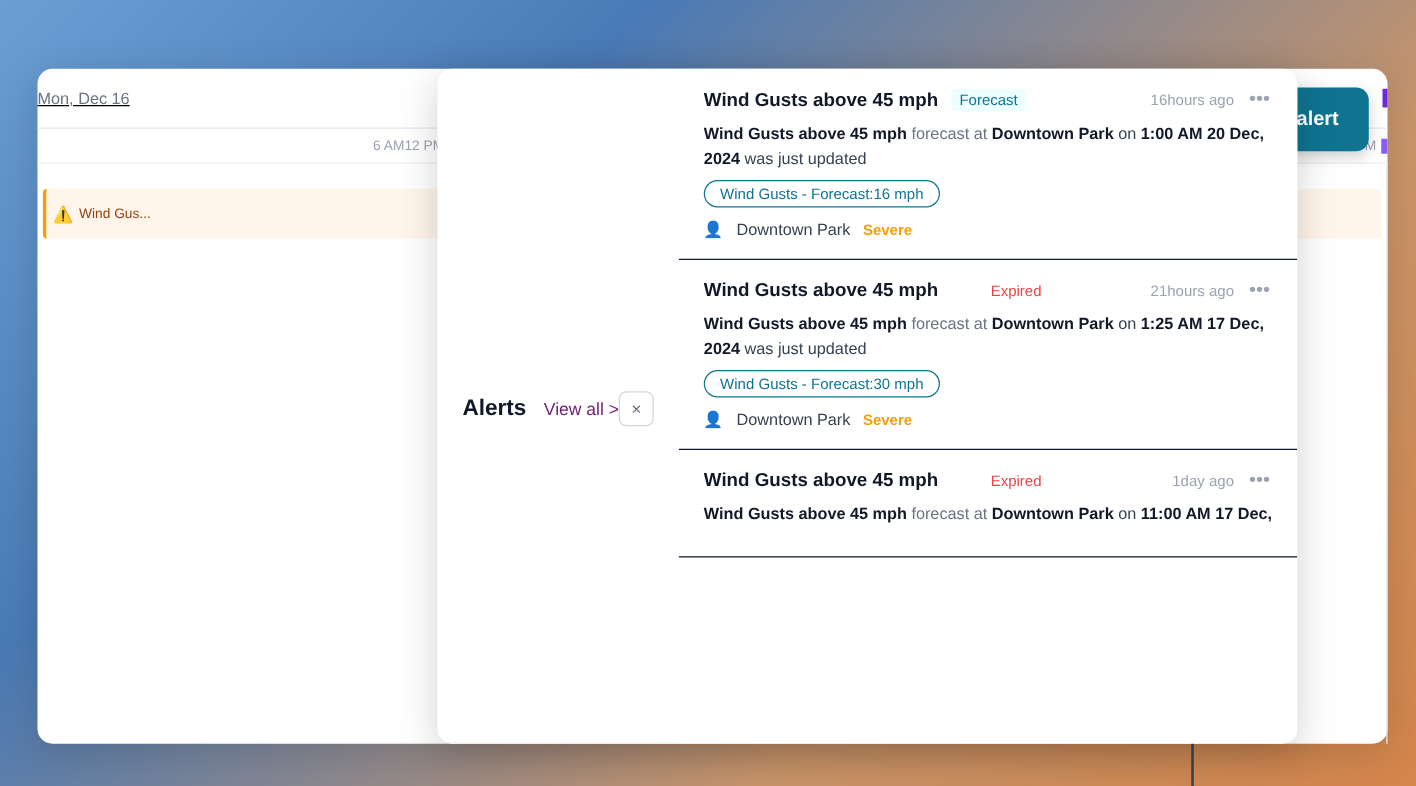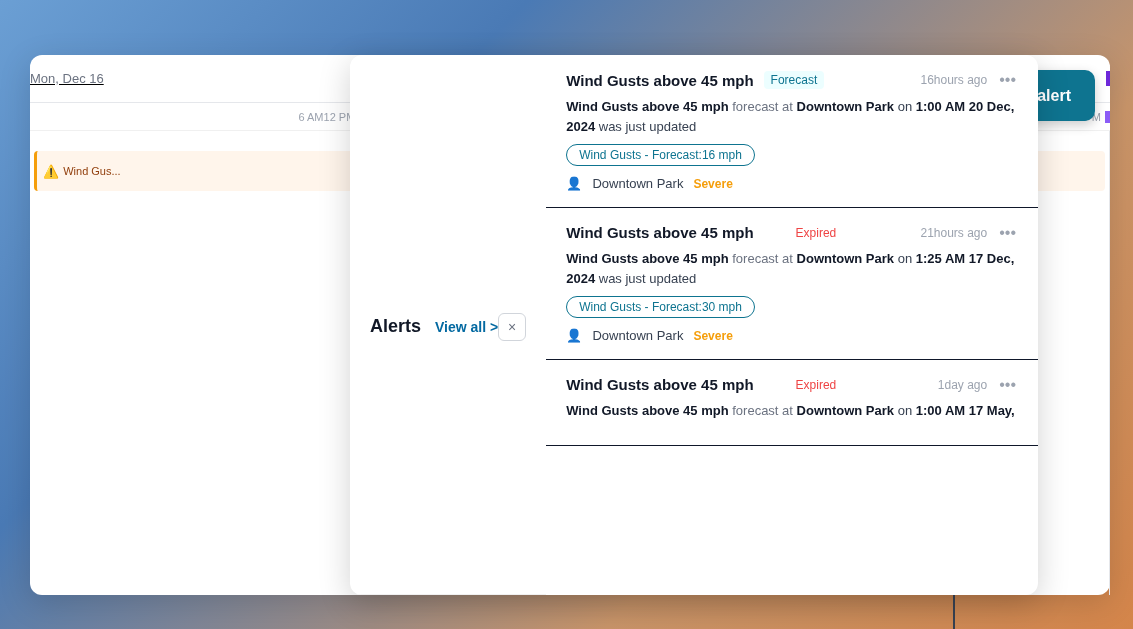--- a/index.html
+++ b/index.html
@@ -164,22 +164,22 @@
     }
 
     .alerts-title {
       font-size: 18px;
       font-weight: 600;
       color: #111827;
     }
 
     .view-all-link {
       font-size: 14px;
-      color: #0369a1;
-      font-weight: 700;
+      color: #701a75;
+      font-weight: 400;
       cursor: pointer;
       text-decoration: none;
     }
 
     .close-btn {
       width: 28px;
       height: 28px;
       border: 1px solid #d1d5db;
       border-radius: 6px;
       background: #fff;
@@ -432,18 +432,18 @@
         <div class="alert-item-title-group">
           <span class="alert-item-title">Wind Gusts above 45 mph</span>
           <span class="badge-expired">Expired</span>
         </div>
         <div class="alert-meta">
           <span class="alert-time">1day ago</span>
           <button class="more-btn">•••</button>
         </div>
       </div>
       <p class="alert-description">
-        <strong>Wind Gusts above 45 mph</strong><span class="forecast-link"> forecast at </span><strong>Downtown Park</strong><span> on </span><strong>1:00 AM 17 May,</strong><span></span>
+        <strong>Wind Gusts above 45 mph</strong><span class="forecast-link"> forecast at </span><strong>Downtown Park</strong><span> on </span><strong>11:00 AM 17 Dec,</strong><span></span>
       </p>
     </div>
 
   </div>
 </div>
 
 </body></html>

